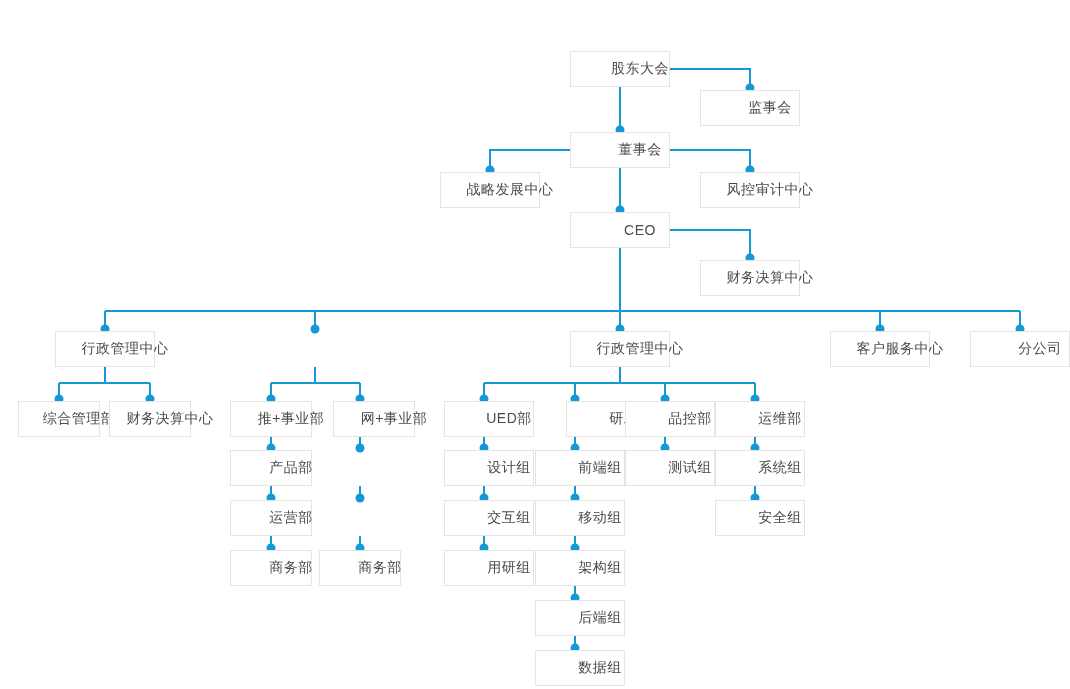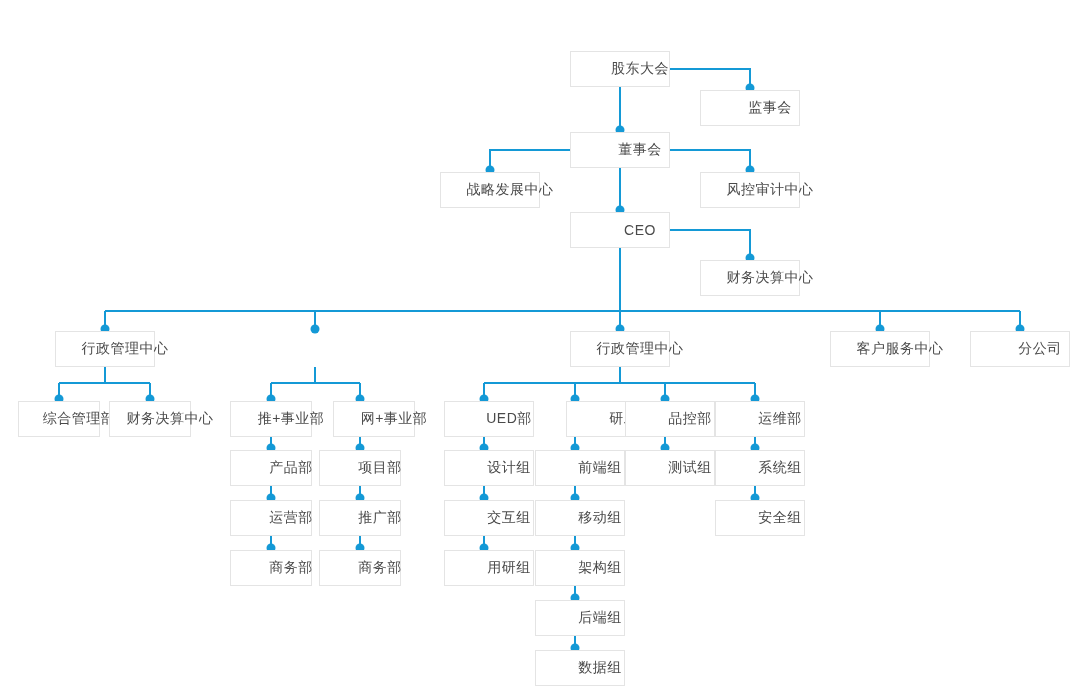--- a/index.html
+++ b/index.html
@@ -133,22 +133,20 @@
   <div class="node w100" style="left:970px;top:331px">分公司</div>
 
   <div class="node w82" style="left:18px;top:401px">综合管理部</div>
   <div class="node w82" style="left:109px;top:401px">财务决算中心</div>
 
   <div class="node w82" style="left:230px;top:401px">推+事业部</div>
   <div class="node w82" style="left:333px;top:401px">网+事业部</div>
   <div class="node w82" style="left:230px;top:450px">产品部</div>
   <div class="node w82" style="left:230px;top:500px">运营部</div>
   <div class="node w82" style="left:230px;top:550px">商务部</div>
-  <div class="node w82" style="left:319px;top:450px">项目部</div>
-  <div class="node w82" style="left:319px;top:500px">推广部</div>
   <div class="node w82" style="left:319px;top:550px">商务部</div>
 
   <div class="node w80" style="left:444px;top:401px">UED部</div>
   <div class="node w80" style="left:566px;top:401px">研发部</div>
   <div class="node w80" style="left:625px;top:401px">品控部</div>
   <div class="node w80" style="left:715px;top:401px">运维部</div>
 
   <div class="node w80" style="left:444px;top:450px">设计组</div>
   <div class="node w80" style="left:444px;top:500px">交互组</div>
   <div class="node w80" style="left:444px;top:550px">用研组</div>

